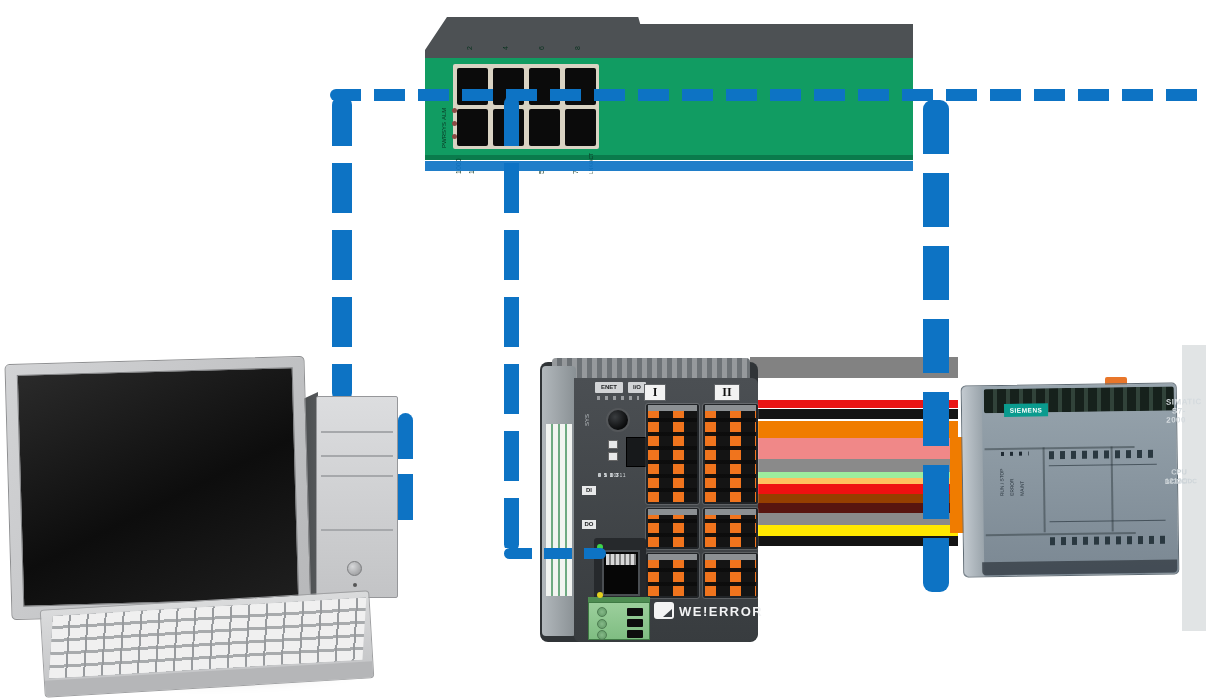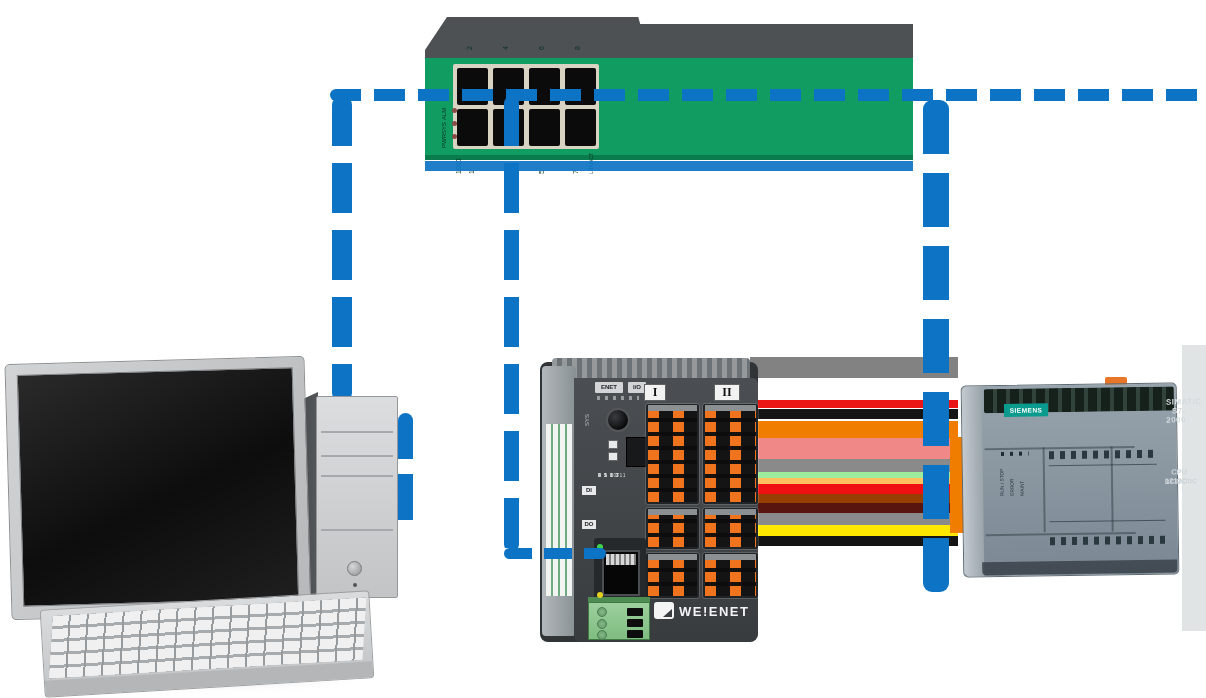--- a/index.html
+++ b/index.html
@@ -259,21 +259,21 @@
   <div class="gterm">
     <div class="ghole" style="top:5px"></div>
     <div class="ghole" style="top:16px"></div>
     <div class="ghole" style="top:27px"></div>
     <div class="gscrew" style="top:4px"></div>
     <div class="gscrew" style="top:16px"></div>
     <div class="gscrew" style="top:27px"></div>
   </div>
   <div class="wt-logo">
     <div class="wt-icon"></div>
-    <span class="wt-text">WE!ENET</span>
+    <span class="wt-text">WE!ERROR</span>
   </div>
 
   <div class="wall"></div>
   <div class="plc">
     <div class="plc-clip"></div>
     <div class="plc-vent"></div>
     <div class="siemens-tag">SIEMENS</div>
     <div class="simatic">
       <span>SIMATIC</span>
         <br>

